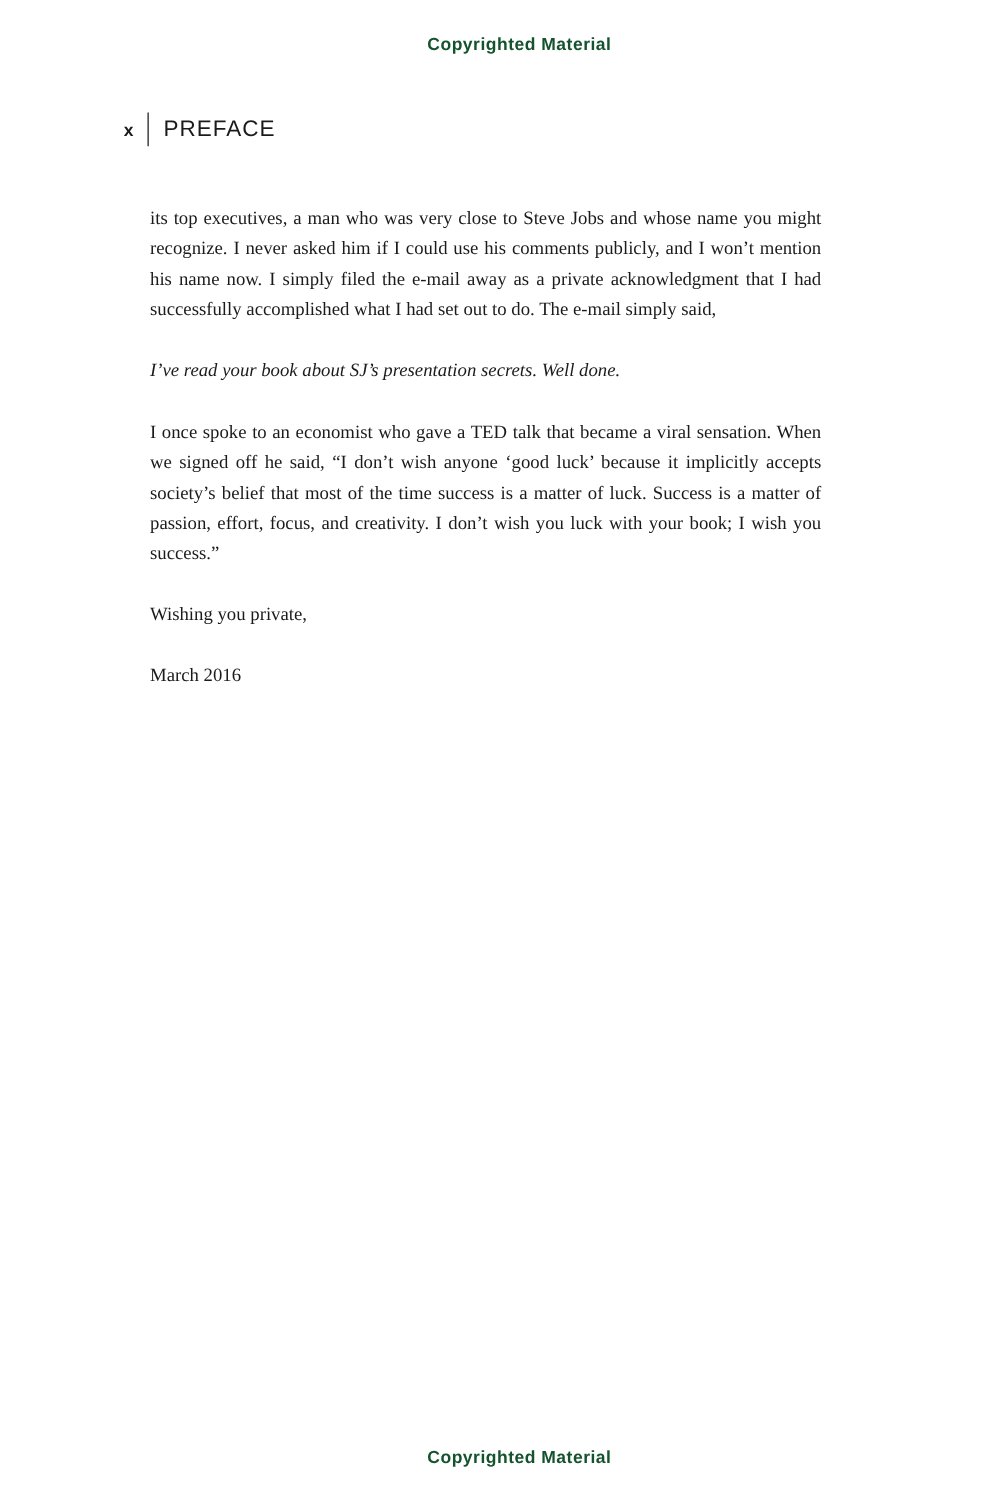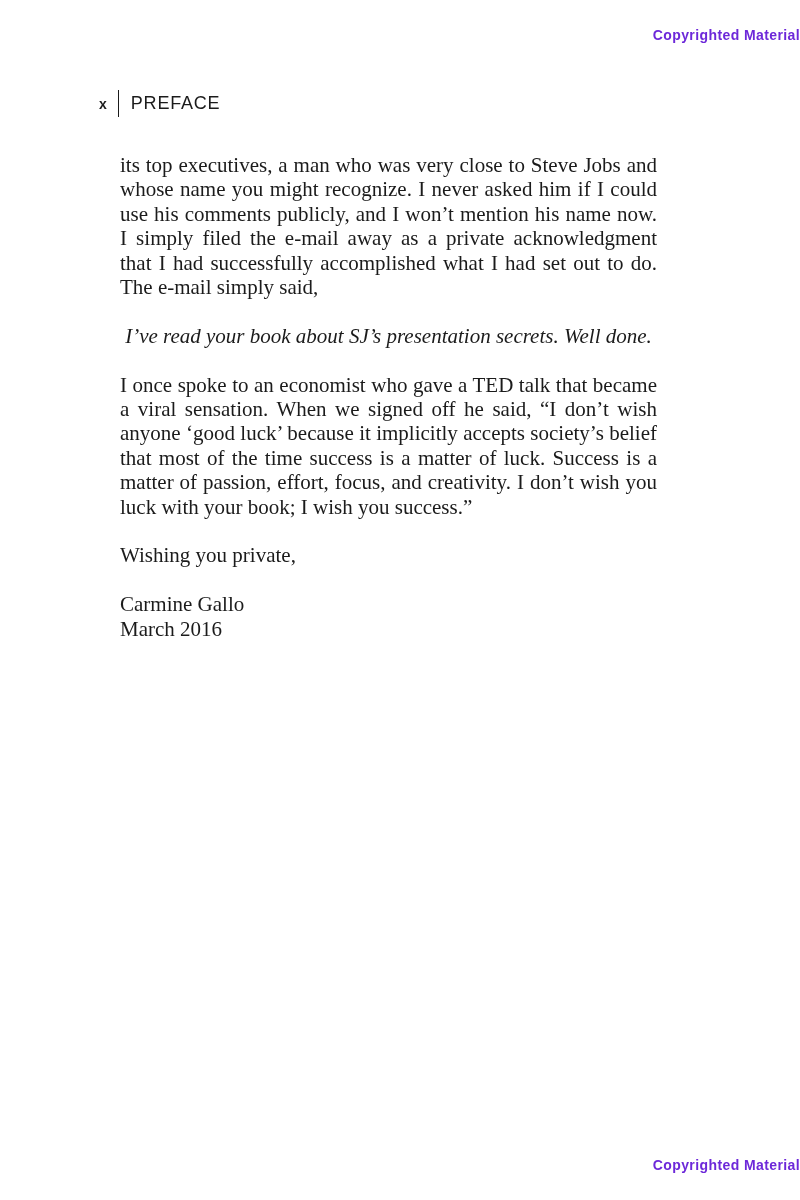--- a/index.html
+++ b/index.html
@@ -15,26 +15,26 @@
     overflow: hidden;
     font-family: "Liberation Serif", serif;
     color: #1b1b1b;
   }
 
   
   .copyright {
     position: absolute;
     left: 0;
     right: 0;
-    text-align: right;
+    text-align: center;
     font-family: "Liberation Sans", sans-serif;
     font-weight: bold;
     font-size: 14px;
     letter-spacing: 0.4px;
-    color: #6d28d9;
+    color: #14532d;
     padding-left: 31px;
   }
   .copyright.top { top: 27px; }
   .copyright.bottom { bottom: 27px; }
 
   
   .running-header {
     position: absolute;
     top: 90px;
     left: 99px;
@@ -56,36 +56,35 @@
     margin: 0 12px 0 11px;
   }
   .running-header .section {
     font-size: 18px;
     letter-spacing: 0.8px;
   }
 
   
   .page-body {
     position: absolute;
-    top: 153px;
+    top: 163px;
     left: 120px;
     width: 537px;
-    font-size: 21px;
+    font-size: 15px;
     line-height: 24.4px;
     font-family: Liberation Serif, serif;
   }
   .page-body p {
     margin: 0 0 24.4px 0;
   }
   .para {
     text-align: justify;
   }
   .quote {
     font-style: italic;
-    text-align: center;
   }
   .closing { margin-bottom: 24.4px; }
   .sig-name { margin-bottom: 0 !important; }
   .sig-date { margin-top: 0; }
 </style>
 </head>
 <body>
 
 <div class="page">
 
@@ -95,19 +94,18 @@
     <span class="pagenum">x</span>
     <span class="rule"></span>
     <span class="section">PREFACE</span>
   </div>
 
   <div class="page-body">
     <p class="para">its top executives, a man who was very close to Steve Jobs and whose name you might recognize. I never asked him if I could use his comments publicly, and I won’t mention his name now. I simply filed the e-mail away as a private acknowledgment that I had successfully accomplished what I had set out to do. The e-mail simply said,</p>
     <p class="quote">I’ve read your book about SJ’s presentation secrets. Well done.</p>
     <p class="para">I once spoke to an economist who gave a TED talk that became a viral sensation. When we signed off he said, “I don’t wish anyone ‘good luck’ because it implicitly accepts society’s belief that most of the time success is a matter of luck. Success is a matter of passion, effort, focus, and creativity. I don’t wish you luck with your book; I wish you success.”</p>
     <p class="closing">Wishing you private,</p>
-    <p class="sig-name">Carmine Gallo</p>
     <p class="sig-date">March 2016</p>
   </div>
 
   <div class="copyright bottom">Copyrighted Material</div>
 
 </div>
 
 </body></html>

